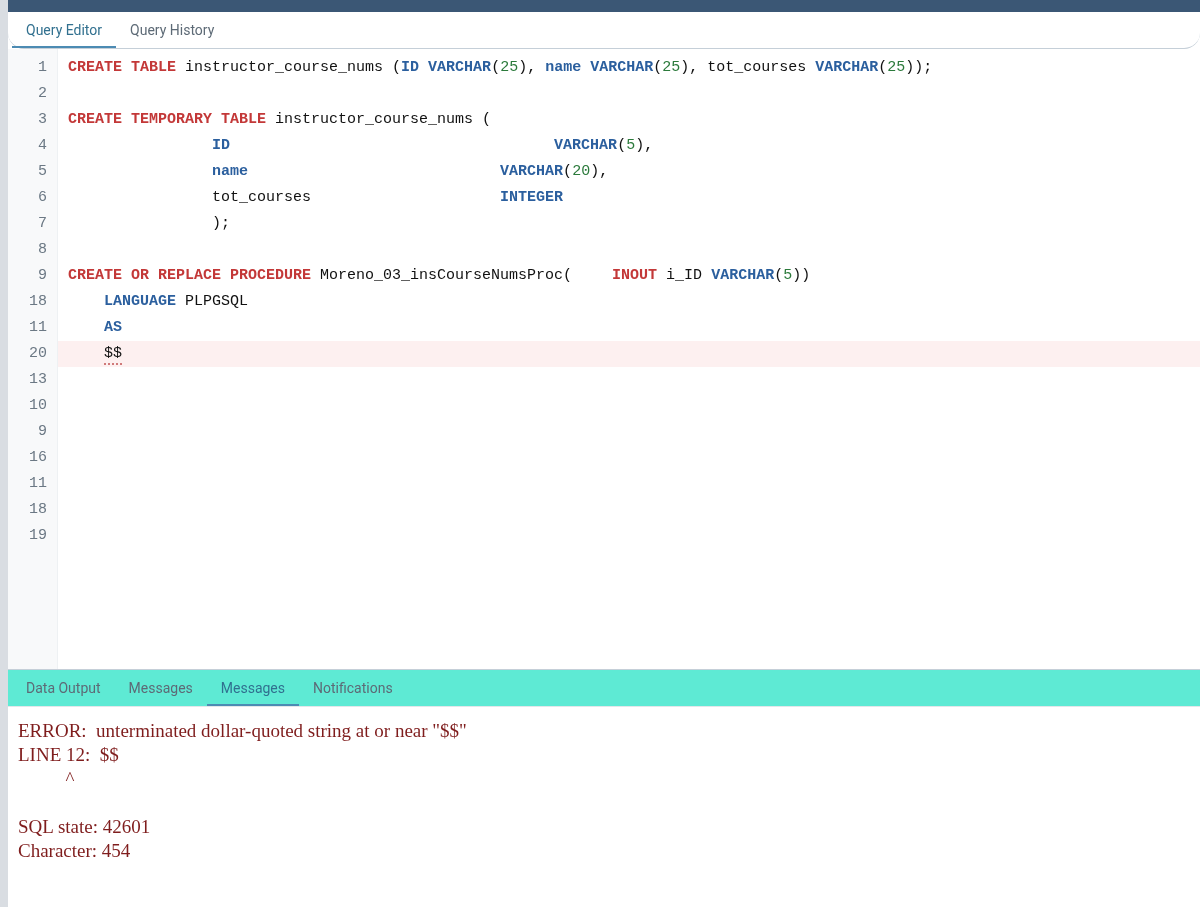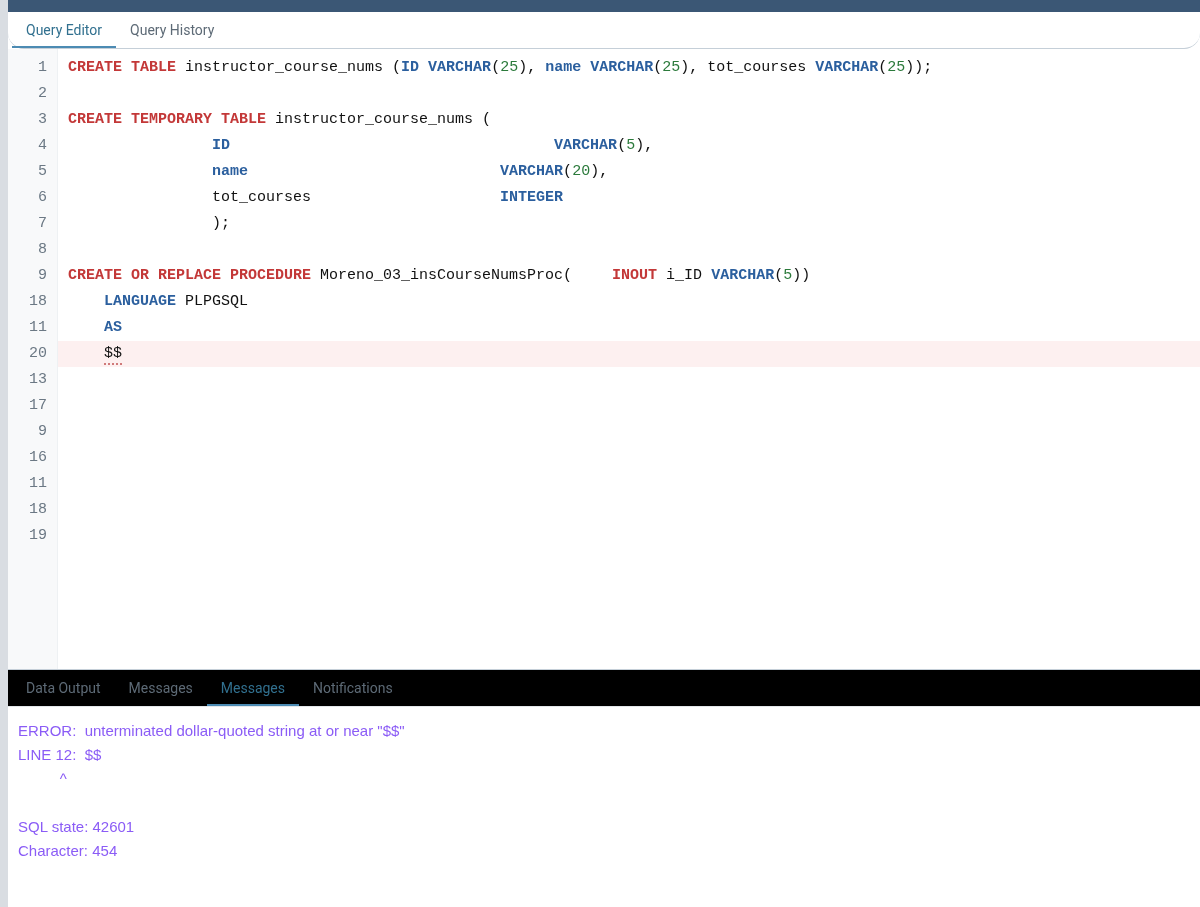--- a/index.html
+++ b/index.html
@@ -81,37 +81,37 @@
   }
   .dotted-underline {
     border-bottom: 2px dotted #d07a7a;
     padding-bottom: 1px;
   }
   .bottom-tabs {
     display: flex;
     border-top: 1px solid #c5cfd8;
     border-bottom: 1px solid #e3e7ea;
     padding-left: 4px;
-    background: #000000;
+    background: #5eead4;
   }
   .bottom-tab {
     padding: 10px 14px 8px 14px;
     font-size: 14px;
     color: #5d6a76;
     cursor: pointer;
     border-bottom: 2px solid transparent;
   }
   .bottom-tab.active {
     color: #31708f;
     border-bottom: 2px solid #4c8bb3;
   }
   .messages {
-    font-family: Liberation Sans, sans-serif;
-    font-size: 15px;
-    color: #8b5cf6;
+    font-family: Liberation Serif, serif;
+    font-size: 19px;
+    color: #7f1d1d;
     padding: 12px 10px;
     white-space: pre;
     line-height: 24px;
   }
 </style>
 </head>
 <body>
 
 <div class="top-bar"></div>
 
@@ -128,21 +128,21 @@
       <div>4</div>
       <div>5</div>
       <div>6</div>
       <div>7</div>
       <div>8</div>
       <div>9</div>
       <div>18</div>
       <div>11</div>
       <div>20</div>
       <div>13</div>
-      <div>17</div>
+      <div>10</div>
       <div>9</div>
       <div>16</div>
       <div>11</div>
       <div>18</div>
       <div>19</div>
     </div>
   <div class="code" id="code"><div class="line"><span class="kw-create">CREATE TABLE</span><span class="ident"> instructor_course_nums (</span><span class="kw-blue">ID</span><span class="ident"> </span><span class="kw-blue">VARCHAR</span><span class="ident">(</span><span class="num">25</span><span class="ident">), </span><span class="kw-blue">name</span><span class="ident"> </span><span class="kw-blue">VARCHAR</span><span class="ident">(</span><span class="num">25</span><span class="ident">), tot_courses </span><span class="kw-blue">VARCHAR</span><span class="ident">(</span><span class="num">25</span><span class="ident">));</span></div><div class="line"></div><div class="line"><span class="kw-create">CREATE TEMPORARY TABLE</span><span class="ident"> instructor_course_nums (</span></div><div class="line"><span class="ident">                </span><span class="kw-blue">ID</span><span class="ident">                                    </span><span class="kw-blue">VARCHAR</span><span class="ident">(</span><span class="num">5</span><span class="ident">),</span></div><div class="line"><span class="ident">                </span><span class="kw-blue">name</span><span class="ident">                            </span><span class="kw-blue">VARCHAR</span><span class="ident">(</span><span class="num">20</span><span class="ident">),</span></div><div class="line"><span class="ident">                tot_courses                     </span><span class="kw-blue">INTEGER</span></div><div class="line"><span class="ident">                );</span></div><div class="line"></div><div class="line"><span class="kw-create">CREATE OR REPLACE PROCEDURE</span><span class="ident"> Moreno_03_insCourseNumsProc(</span><span class="kw-inout">INOUT</span><span class="ident"> i_ID </span><span class="kw-blue">VARCHAR</span><span class="ident">(</span><span class="num">5</span><span class="ident">))</span></div><div class="line"><span class="ident">    </span><span class="kw-blue">LANGUAGE</span><span class="ident"> PLPGSQL</span></div><div class="line"><span class="ident">    </span><span class="kw-blue">AS</span></div><div class="line error-line"><span class="ident">    </span><span class="ident dotted-underline">$$</span></div><div class="line"></div><div class="line"></div><div class="line"></div><div class="line"></div><div class="line"></div><div class="line"></div><div class="line"></div></div>
 </div>
 
 <div class="bottom-tabs">

